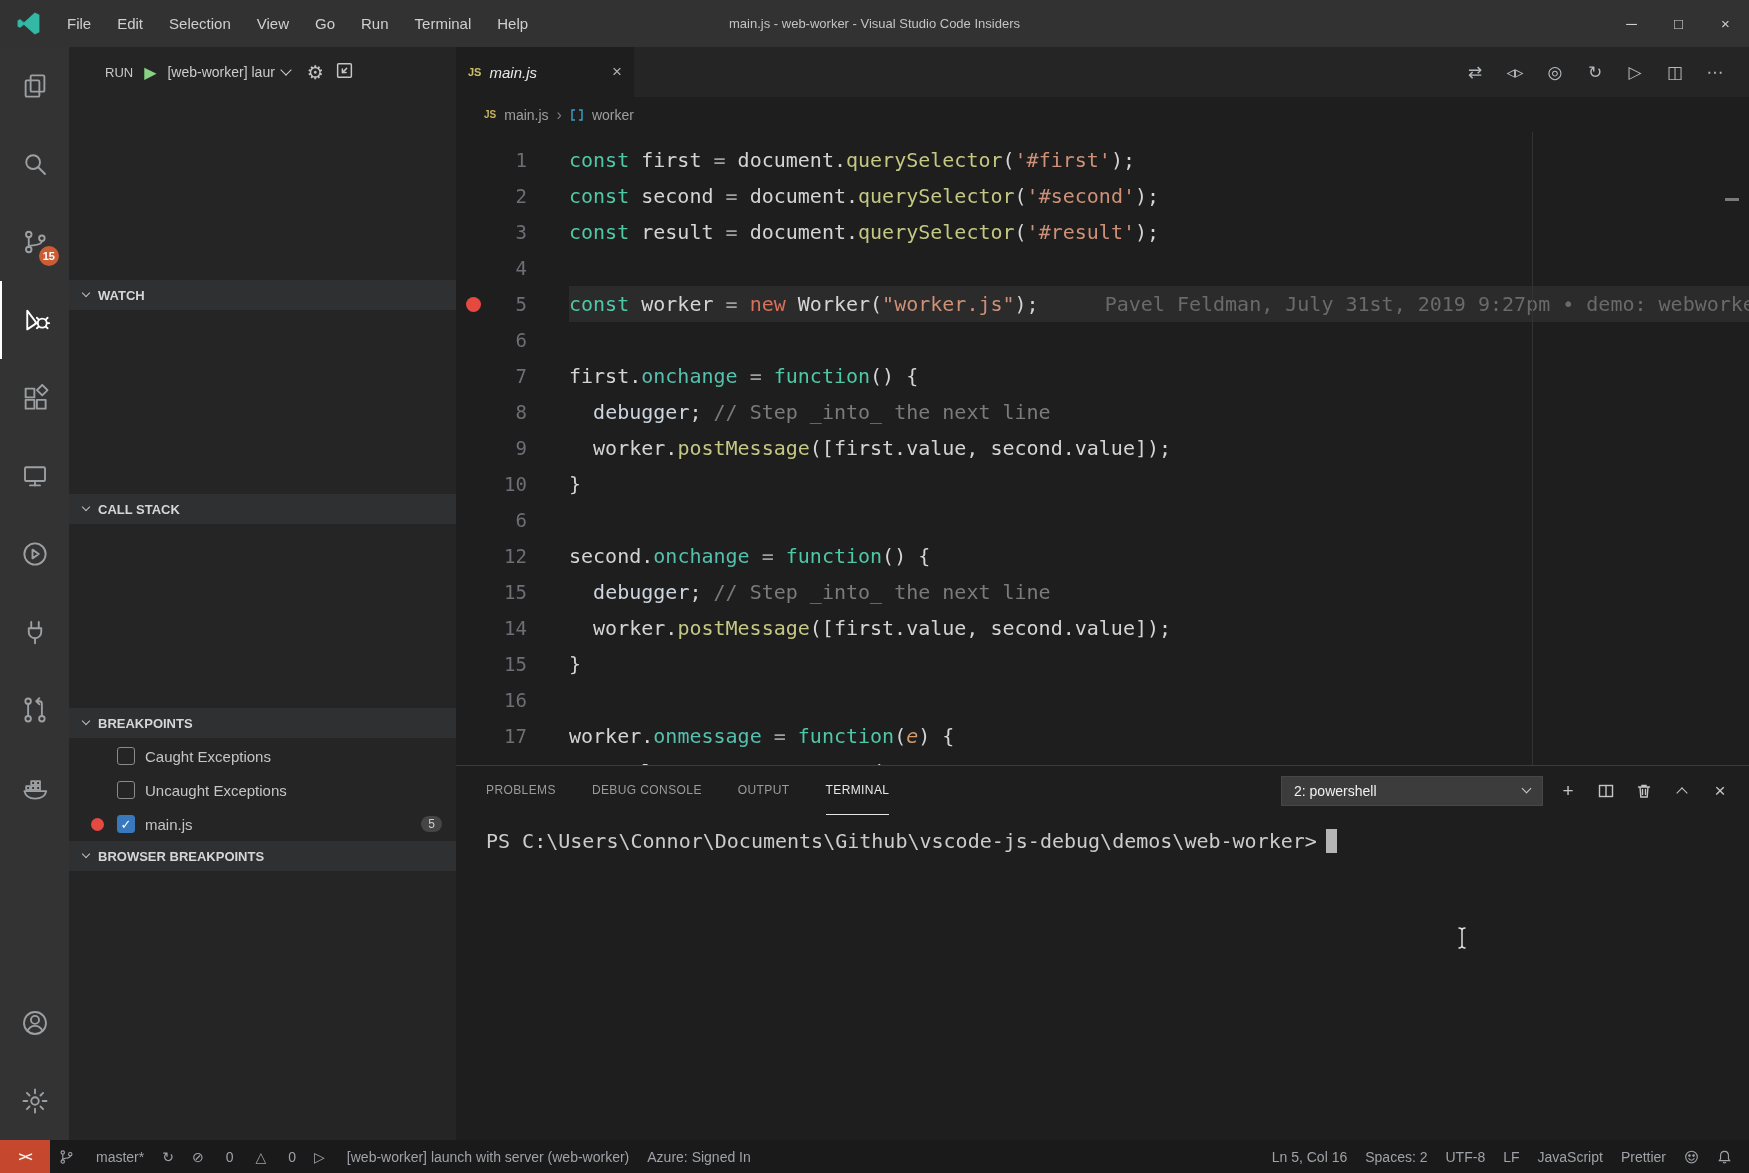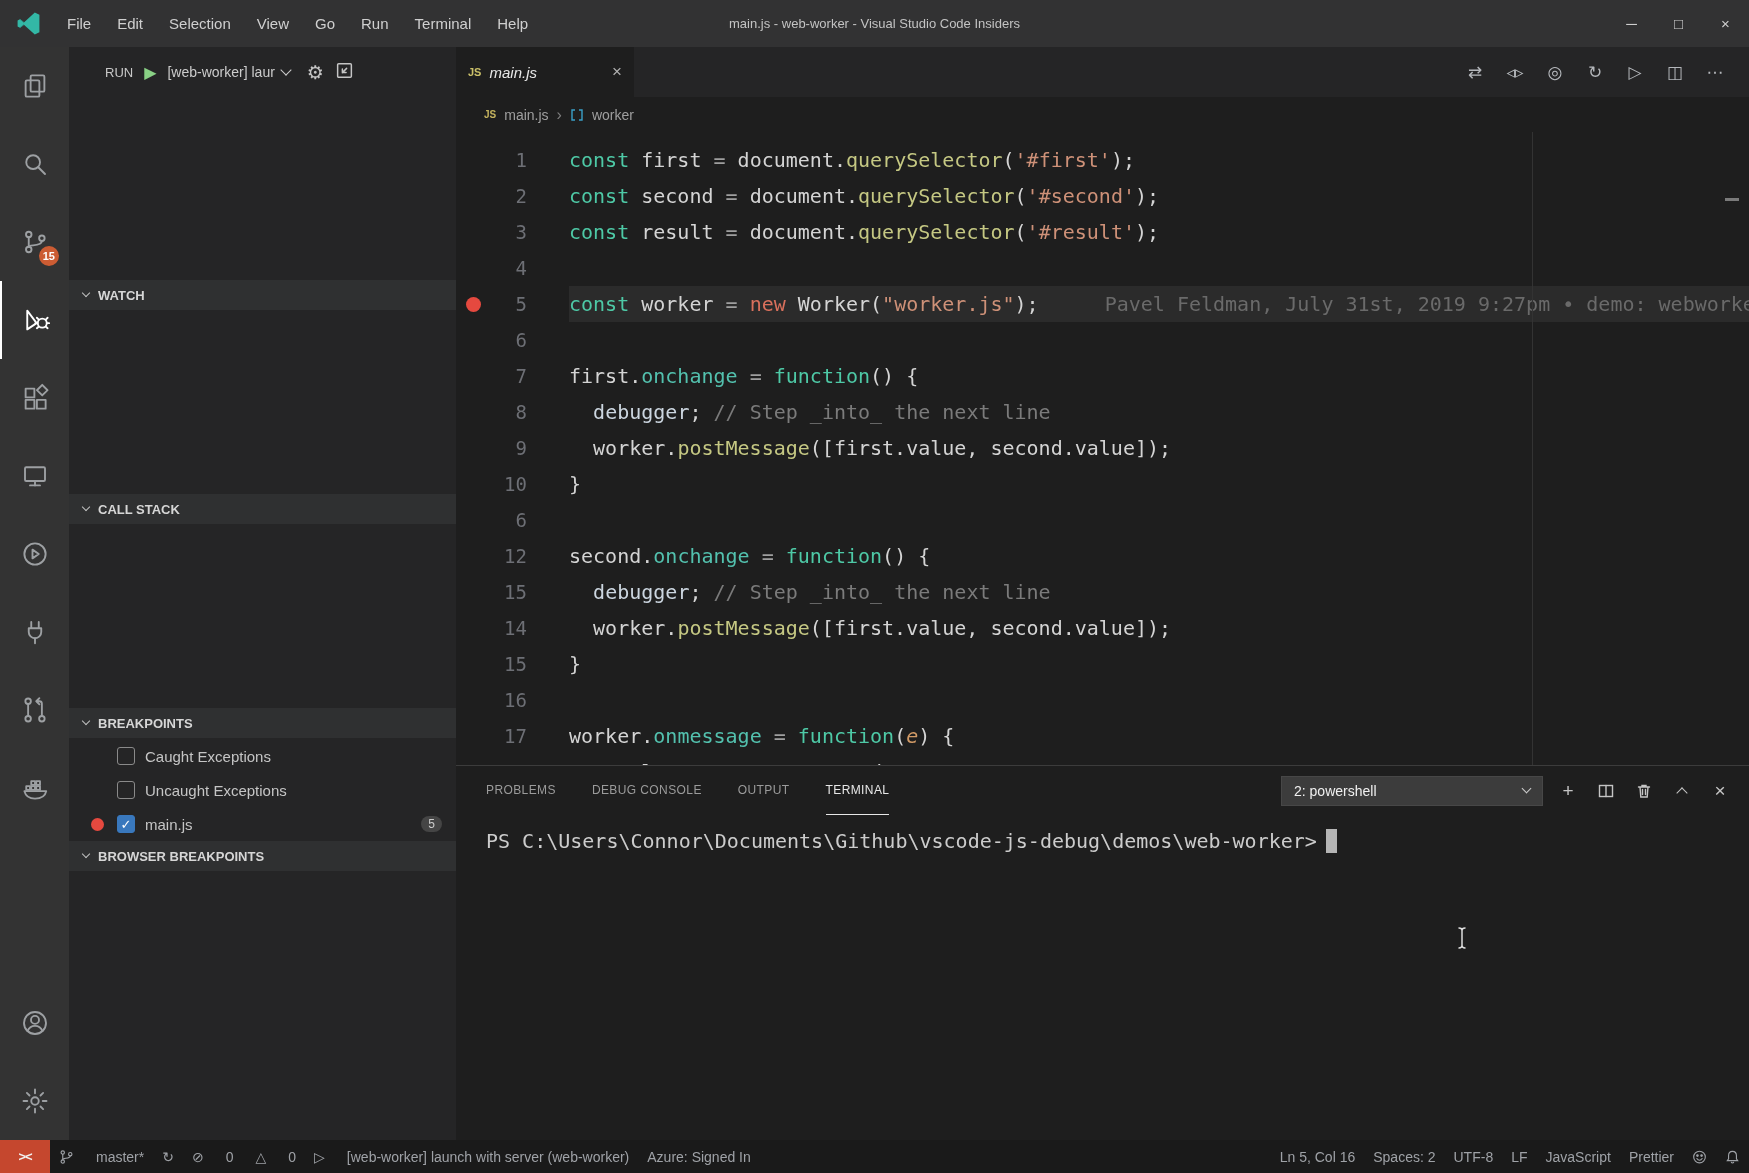--- a/index.html
+++ b/index.html
@@ -96,21 +96,21 @@
   #terminal{flex:1;padding:14px 0 0 30px;font-family:"DejaVu Sans Mono",monospace;font-size:20px;color:#cccccc}
   .term-line{display:flex;align-items:center;white-space:pre}
   .term-cursor{display:inline-block;width:11px;height:24px;background:#b5b5b5;margin-left:9px}
 
   
   #status-bar{height:33px;background:#1a1a1a;display:flex;align-items:center;font-size:14px;color:#9fa2a7}
   .remote-block{width:50px;height:100%;background:#c5472e;color:#f2f2f2;display:flex;align-items:center;justify-content:center;
                 font-size:13px;font-weight:bold;letter-spacing:-1px;flex:none}
   .sb-item{display:flex;align-items:center;gap:22px;padding:0 9px;height:100%}
   .sb-item svg{width:15px;height:16px;stroke:#9fa2a7;fill:none;stroke-width:1.2;stroke-linecap:round}
-  .sb-right{margin-left:auto;display:flex;align-items:flex-end;height:100%;}
+  .sb-right{margin-left:auto;display:flex;align-items:flex-end;height:100%;padding-right:8px}
   .sb-glyph{font-size:14px}
 
   #mouse-cursor{position:absolute;left:1455px;top:926px;pointer-events:none}
 </style>
 </head>
 <body>
 
 <div id="app">
 
   <header id="title-bar">

